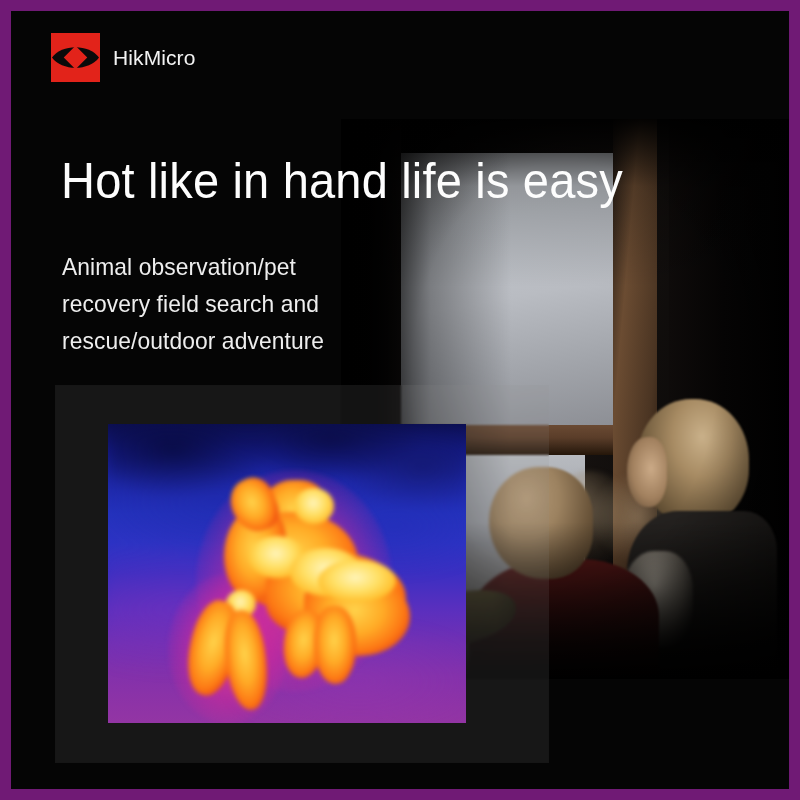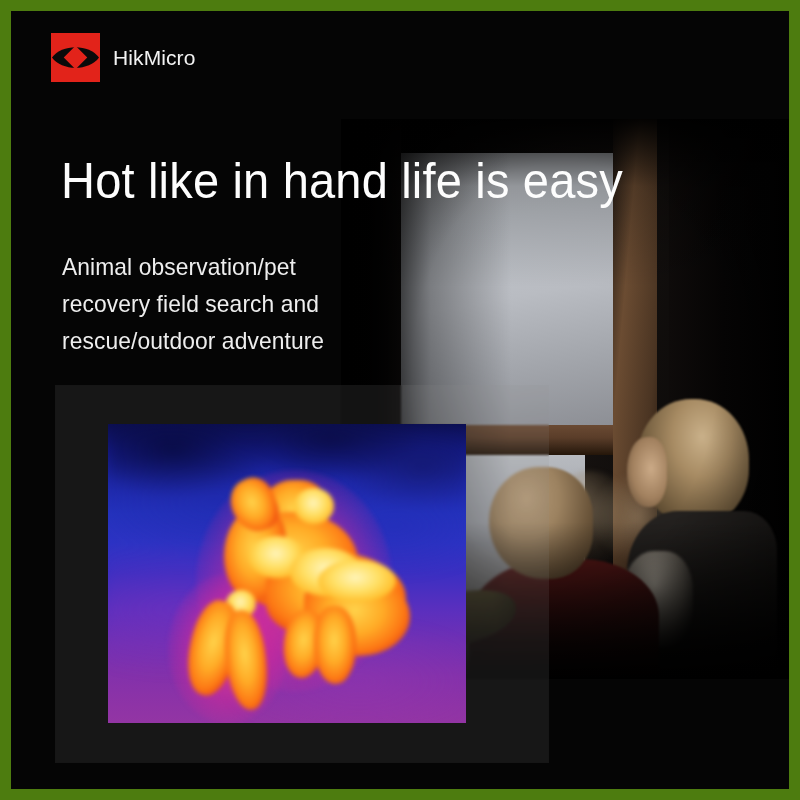--- a/index.html
+++ b/index.html
@@ -13,21 +13,21 @@
     overflow: hidden;
     font-family: "Liberation Sans", sans-serif;
   }
 
   
   #promo-banner {
     position: relative;
     width: 800px;
     height: 800px;
     box-sizing: border-box;
-    background: #4d7c0f;
+    background: #701a75;
     padding: 11px;
     overflow: hidden;
   }
 
   #stage {
     position: relative;
     width: 100%;
     height: 100%;
     background: #050505;
     overflow: hidden;

